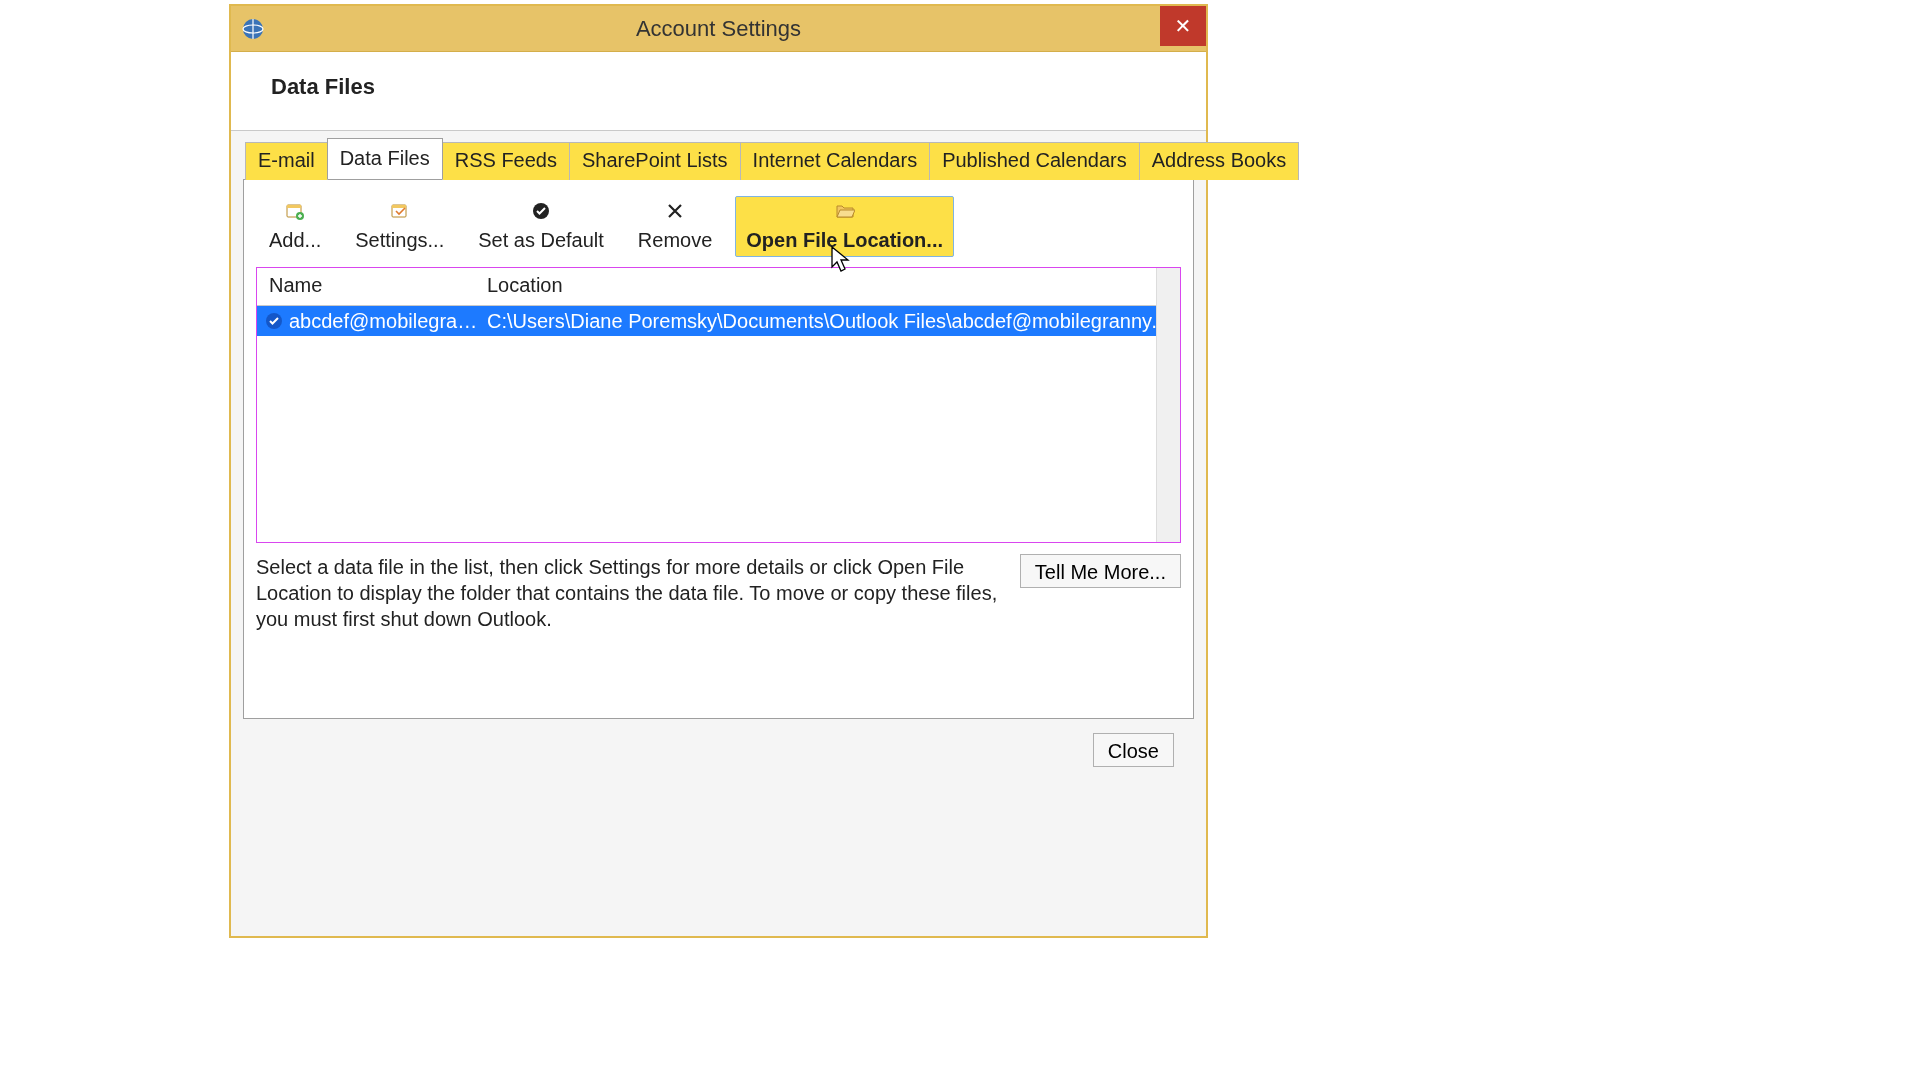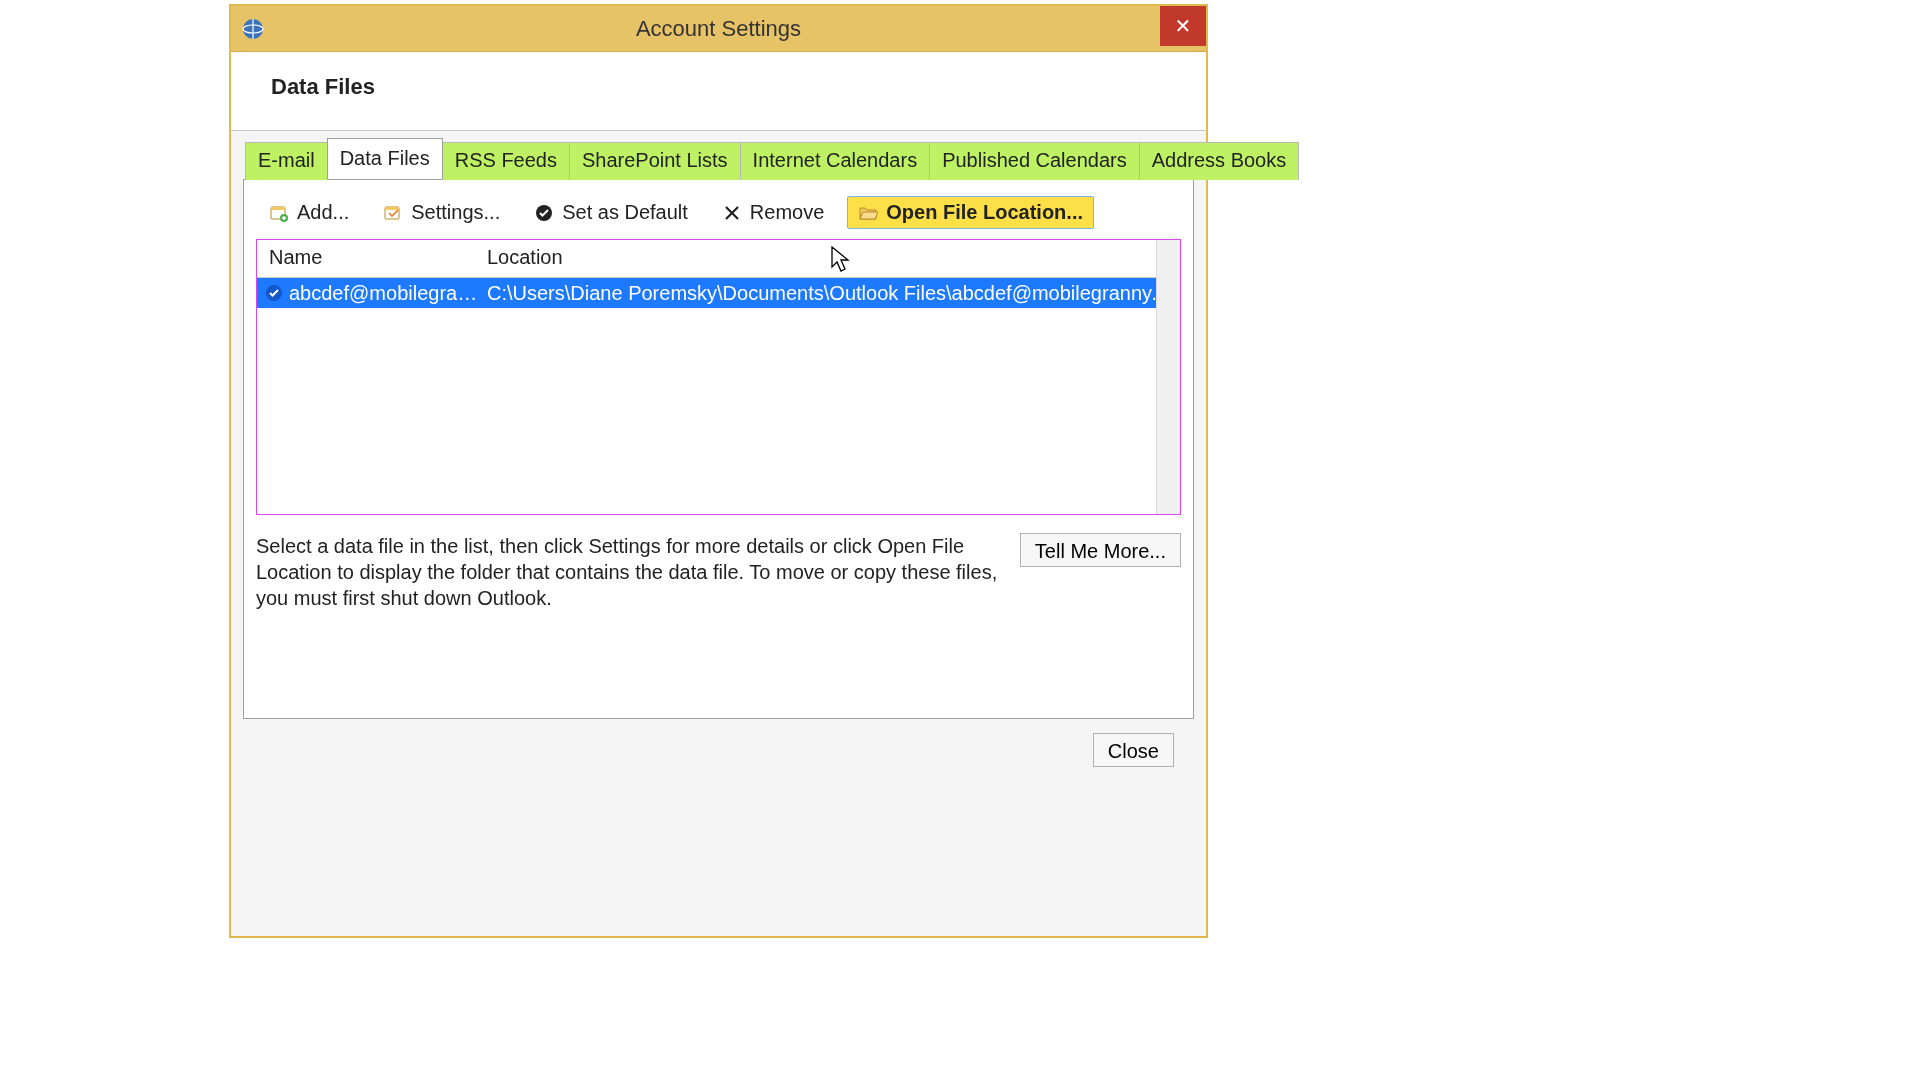--- a/index.html
+++ b/index.html
@@ -85,21 +85,21 @@
     display: flex;
     align-items: flex-end;
     height: 38px;
     position: relative;
     margin-left: 2px;
   }
   .tab {
     padding: 6px 12px 8px 12px;
     border: 1px solid #b8b8b8;
     border-bottom: none;
-    background: #bef264;
+    background: #fde047;
     font-size: 20px;
     cursor: pointer;
     margin-right: -1px;
     position: relative;
     top: 1px;
     white-space: nowrap;
   }
   .tab.active {
     background: #ffffff;
     border-color: #9f9f9f;
@@ -125,20 +125,21 @@
   .tool-btn {
     display: inline-flex;
     align-items: center;
     gap: 8px;
     padding: 4px 10px;
     border: 1px solid transparent;
     font-size: 20px;
     cursor: pointer;
     background: transparent;
     white-space: nowrap;
+    flex-direction: column;
   }
   .tool-btn.highlight {
     border: 1px solid #7fb4e3;
     background: #fde047;
     border-radius: 2px;
     font-weight: bold;
   }
   .tool-icon { width: 20px; height: 20px; display: inline-flex; }
 
   .list-box {
@@ -176,21 +177,21 @@
   }
   .row-name { width: 190px; overflow: hidden; white-space: nowrap; text-overflow: ellipsis; }
   .row-loc  { flex: 1; overflow: hidden; white-space: nowrap; text-overflow: ellipsis; padding-left: 8px; padding-right: 8px; }
   .scroll-stub {
     position: absolute; right: 0; top: 0; width: 24px; height: 100%;
     background: #f0f0f0; border-left: 1px solid #dcdcdc;
   }
 
   .info-row {
     display: flex;
-    margin-top: 18px;
+    margin-top: 11px;
     gap: 20px;
   }
   .info-text {
     flex: 1;
     font-size: 20px;
     line-height: 1.3;
   }
   .side-btn, .close-btn {
     border: 1px solid #b0b0b0;
     background: #f7f7f7;

